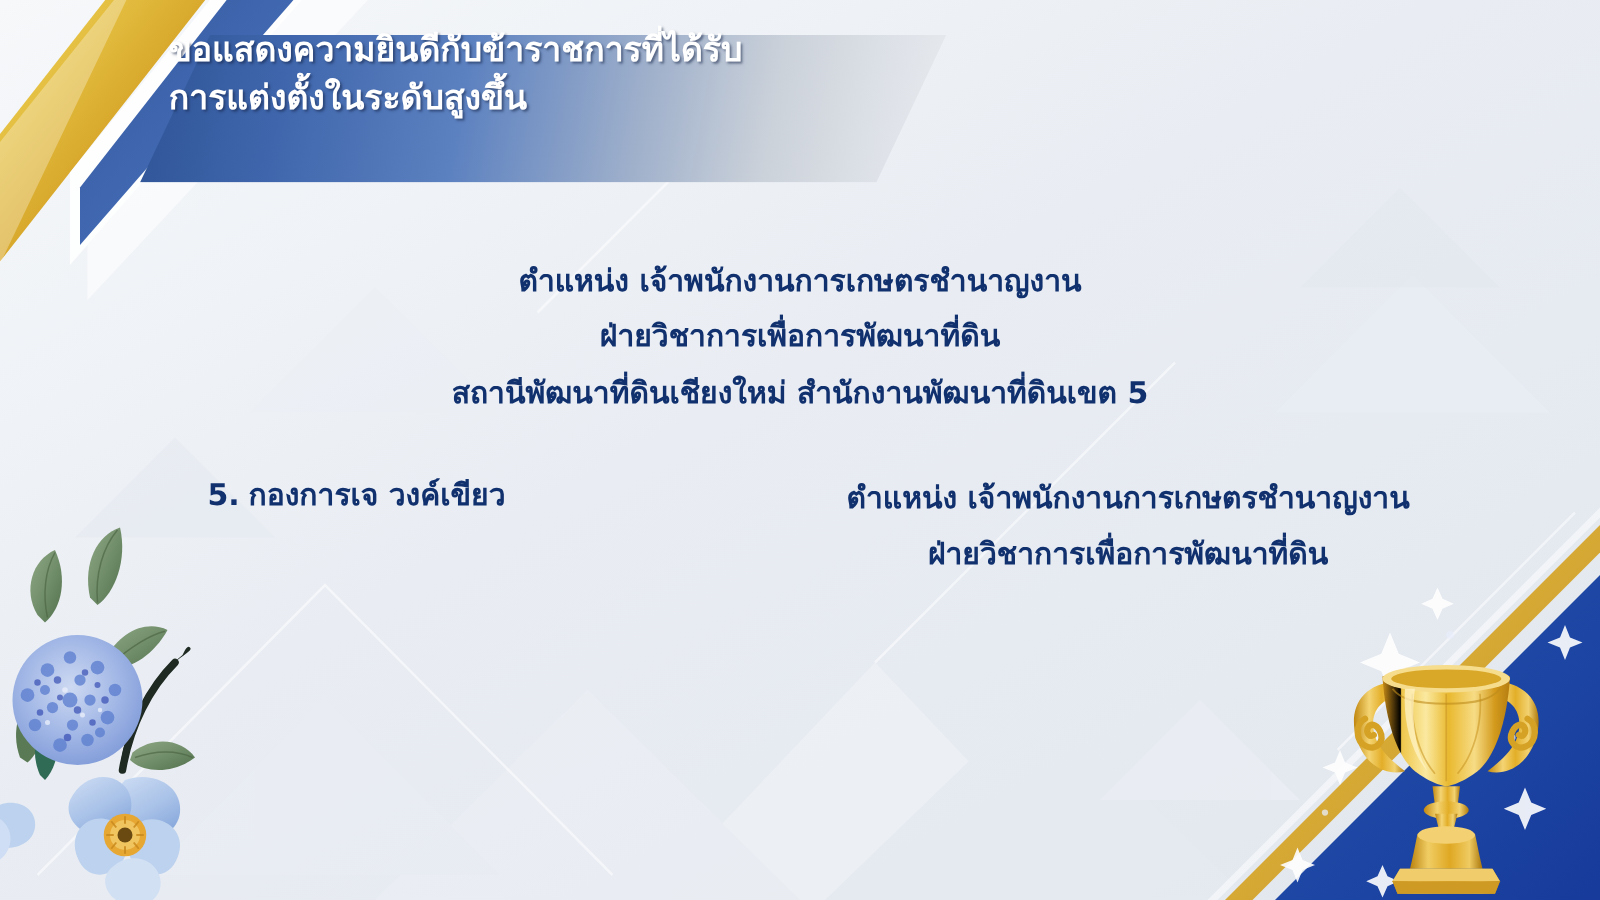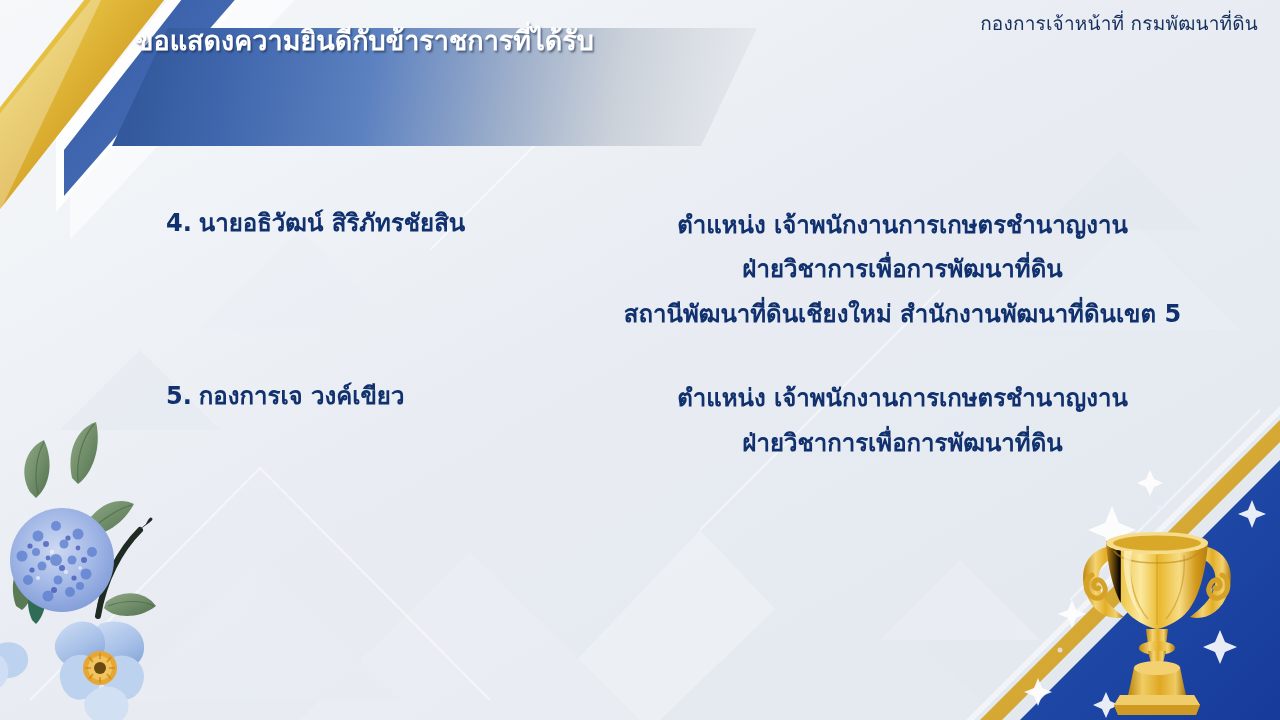--- a/index.html
+++ b/index.html
@@ -408,35 +408,32 @@
         </g>
       </g>
 
       <g transform="translate(8,252)">
         <path d="M-16,-24 C0,-36 22,-28 20,-10 C18,4 0,10 -12,4 C-24,-2 -26,-16 -16,-24 Z" fill="#bdd2ee"></path>
         <path d="M-34,6 C-40,-10 -26,-24 -10,-18 C2,-12 4,4 -6,14 C-18,24 -30,20 -34,6 Z" fill="#cfdef4"></path>
       </g>
     </svg>
   </div>
 
-  <div class="org-line">กองการเจ้าหน้าที่  กรมพัฒนาที่ดิน</div>
 
   <div class="title-banner">
     <div class="band"></div>
   </div>
   <div class="title-text">
     <div>ขอแสดงความยินดีกับข้าราชการที่ได้รับ</div>
+    <div>การแต่งตั้งในระดับสูงขึ้น</div>
   </div>
 
   <div class="entries">
 
     <div class="entry">
-      <div class="entry-name-col">
-        <span class="entry-num">4.</span><span class="entry-name">นายอธิวัฒน์   สิริภัทรชัยสิน</span>
-      </div>
       <div class="entry-detail-col">
         <div class="detail-line">ตำแหน่ง เจ้าพนักงานการเกษตรชำนาญงาน</div>
         <div class="detail-line">ฝ่ายวิชาการเพื่อการพัฒนาที่ดิน</div>
         <div class="detail-line">สถานีพัฒนาที่ดินเชียงใหม่ สำนักงานพัฒนาที่ดินเขต 5</div>
       </div>
     </div>
 
     <div class="entry">
       <div class="entry-name-col">
         <span class="entry-num">5.</span><span class="entry-name">กองการเจ  วงค์เขียว</span>

